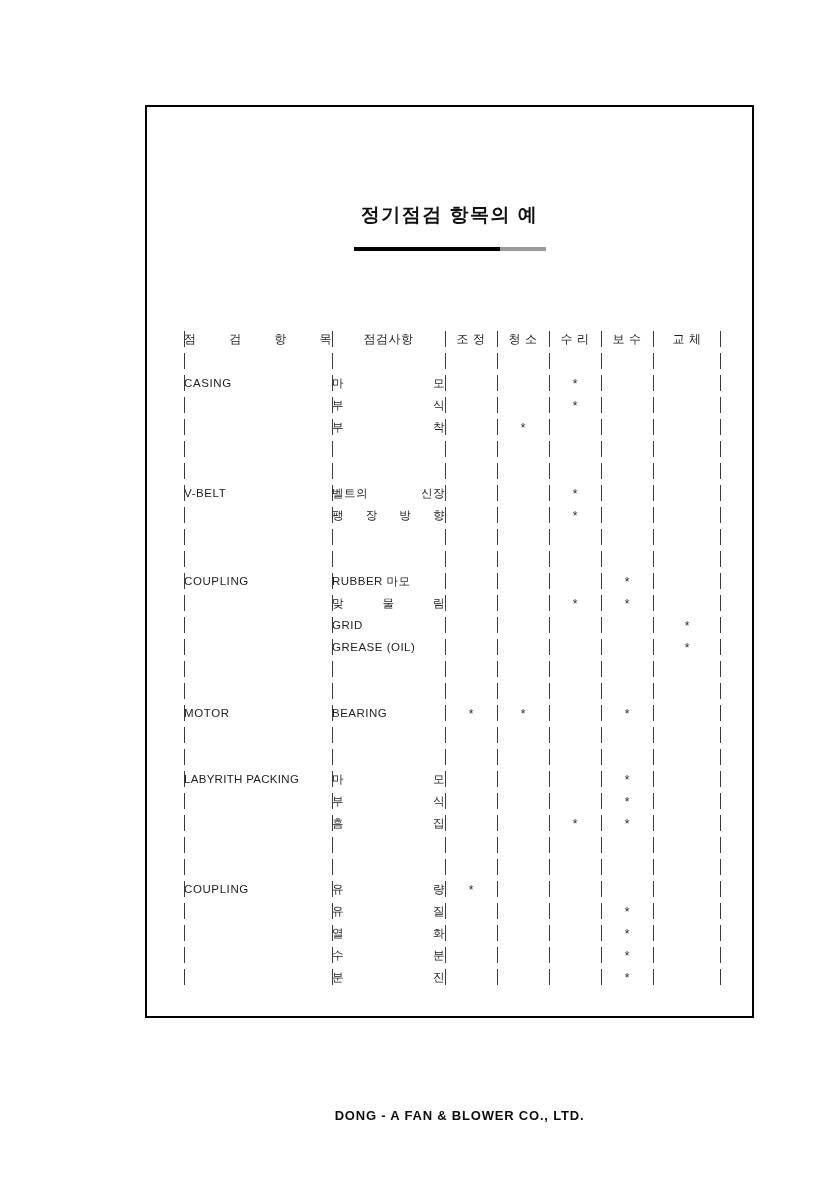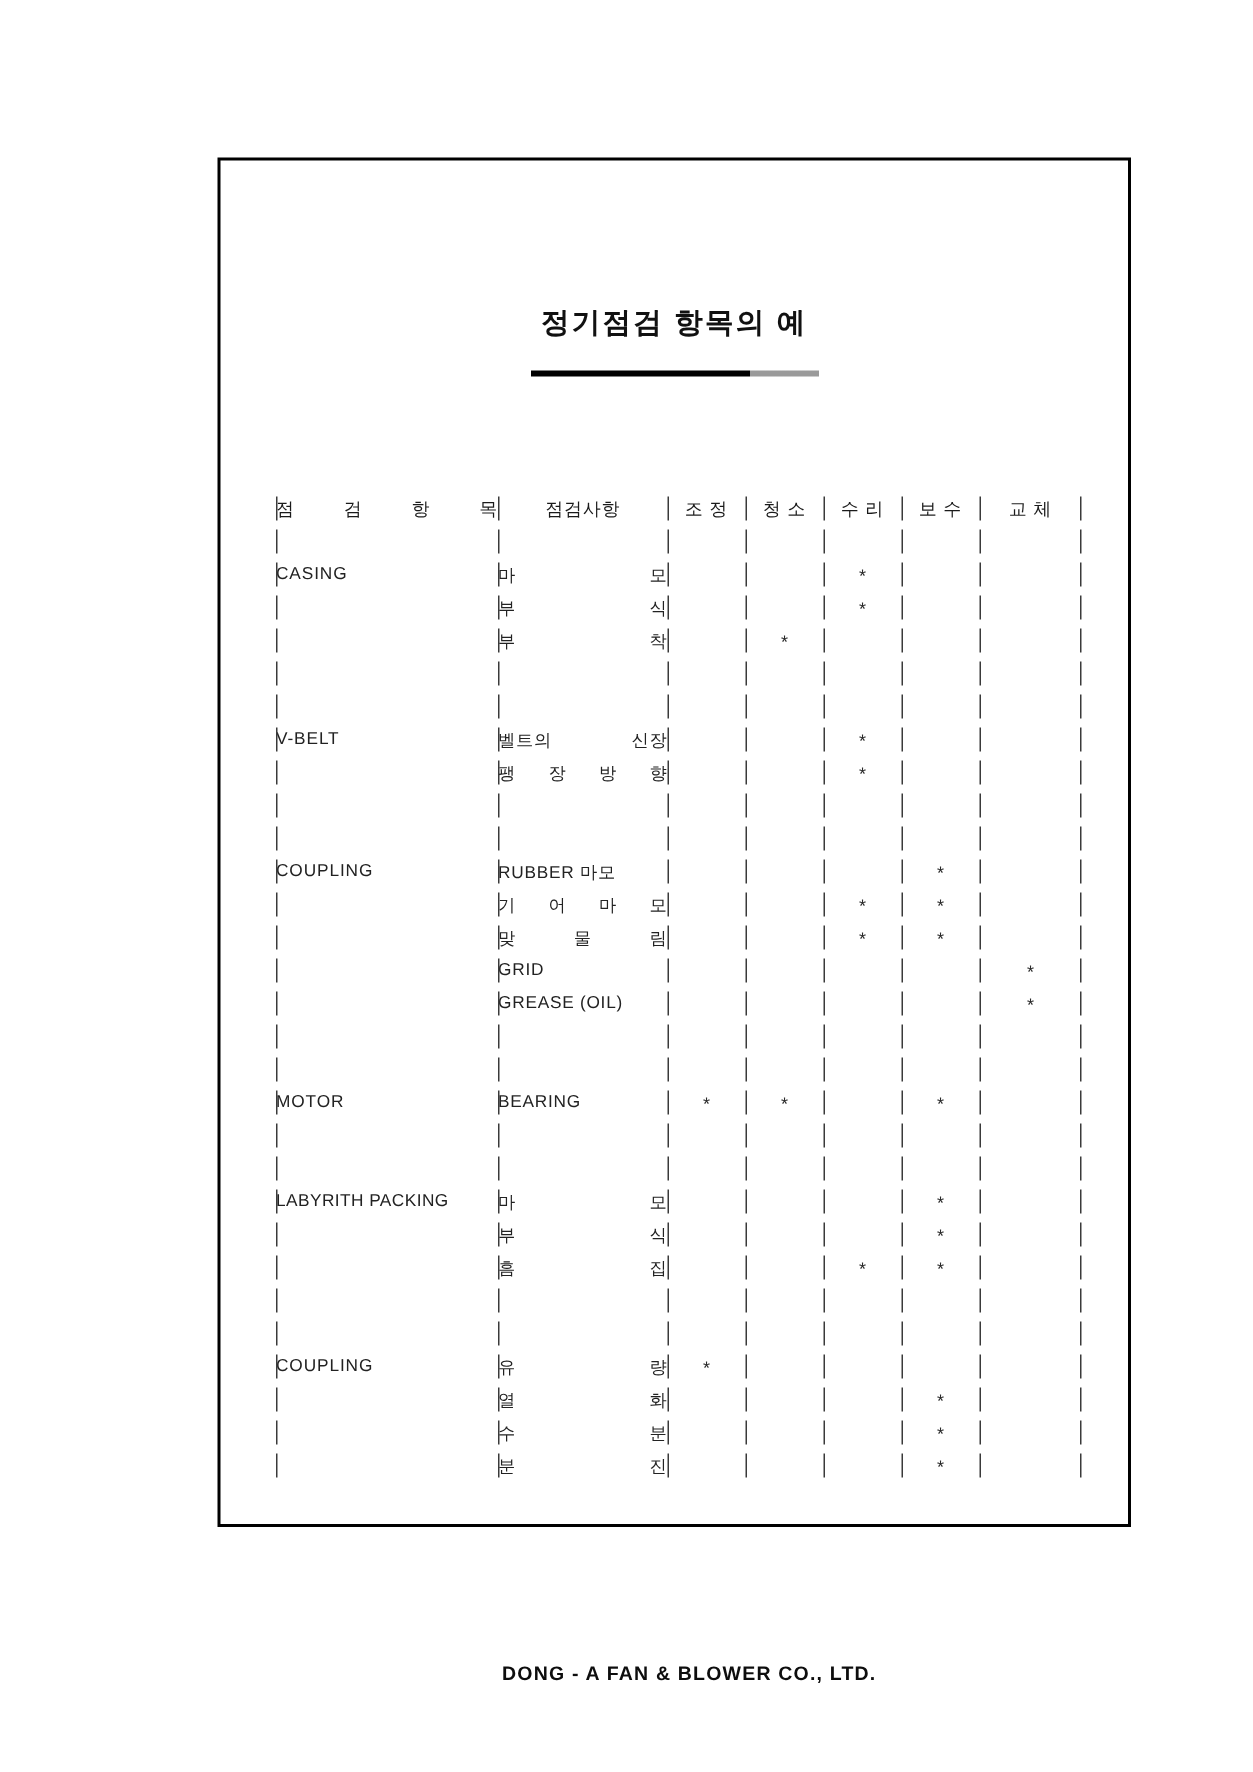--- a/index.html
+++ b/index.html
@@ -289,29 +289,20 @@
           <td class="c-equipment sep-l indent">COUPLING</td>
           <td class="c-item sep-l left">RUBBER 마모</td>
           <td class="c-mark sep-l "></td>
           <td class="c-mark sep-l "></td>
           <td class="c-mark sep-l "></td>
           <td class="c-mark sep-l "><span class="star">*</span></td>
           <td class="c-mark sep-l sep-r"></td>
         </tr>
         <tr>
           <td class="c-equipment sep-l indent"></td>
-          <td class="c-item sep-l justify">기 어 마 모</td>
-          <td class="c-mark sep-l "></td>
-          <td class="c-mark sep-l "></td>
-          <td class="c-mark sep-l "><span class="star">*</span></td>
-          <td class="c-mark sep-l "><span class="star">*</span></td>
-          <td class="c-mark sep-l sep-r"></td>
-        </tr>
-        <tr>
-          <td class="c-equipment sep-l indent"></td>
           <td class="c-item sep-l justify">맞 물 림</td>
           <td class="c-mark sep-l "></td>
           <td class="c-mark sep-l "></td>
           <td class="c-mark sep-l "><span class="star">*</span></td>
           <td class="c-mark sep-l "><span class="star">*</span></td>
           <td class="c-mark sep-l sep-r"></td>
         </tr>
         <tr>
           <td class="c-equipment sep-l indent"></td>
           <td class="c-item sep-l left">GRID</td>
@@ -424,20 +415,29 @@
           <td class="c-equipment sep-l indent">COUPLING</td>
           <td class="c-item sep-l justify">유 량</td>
           <td class="c-mark sep-l "><span class="star">*</span></td>
           <td class="c-mark sep-l "></td>
           <td class="c-mark sep-l "></td>
           <td class="c-mark sep-l "></td>
           <td class="c-mark sep-l sep-r"></td>
         </tr>
         <tr>
           <td class="c-equipment sep-l indent"></td>
+          <td class="c-item sep-l justify">유 질</td>
+          <td class="c-mark sep-l "></td>
+          <td class="c-mark sep-l "></td>
+          <td class="c-mark sep-l "></td>
+          <td class="c-mark sep-l "><span class="star">*</span></td>
+          <td class="c-mark sep-l sep-r"></td>
+        </tr>
+        <tr>
+          <td class="c-equipment sep-l indent"></td>
           <td class="c-item sep-l justify">열 화</td>
           <td class="c-mark sep-l "></td>
           <td class="c-mark sep-l "></td>
           <td class="c-mark sep-l "></td>
           <td class="c-mark sep-l "><span class="star">*</span></td>
           <td class="c-mark sep-l sep-r"></td>
         </tr>
         <tr>
           <td class="c-equipment sep-l indent"></td>
           <td class="c-item sep-l justify">수 분</td>

